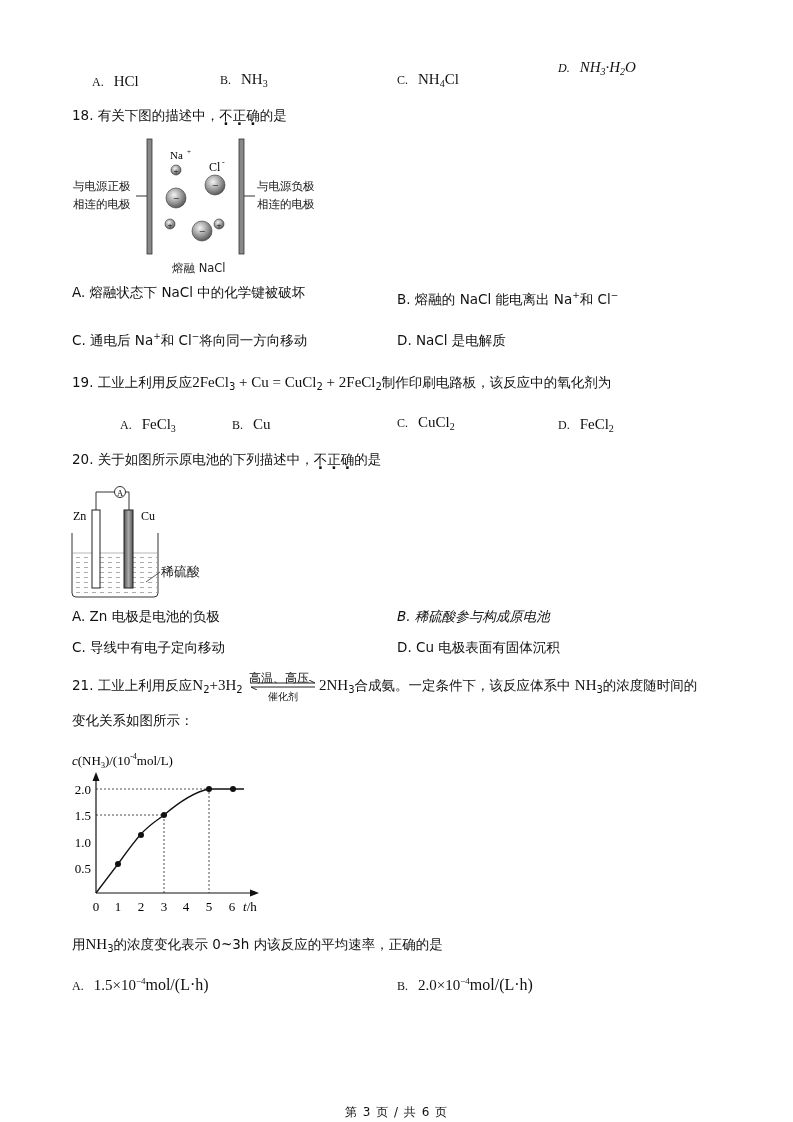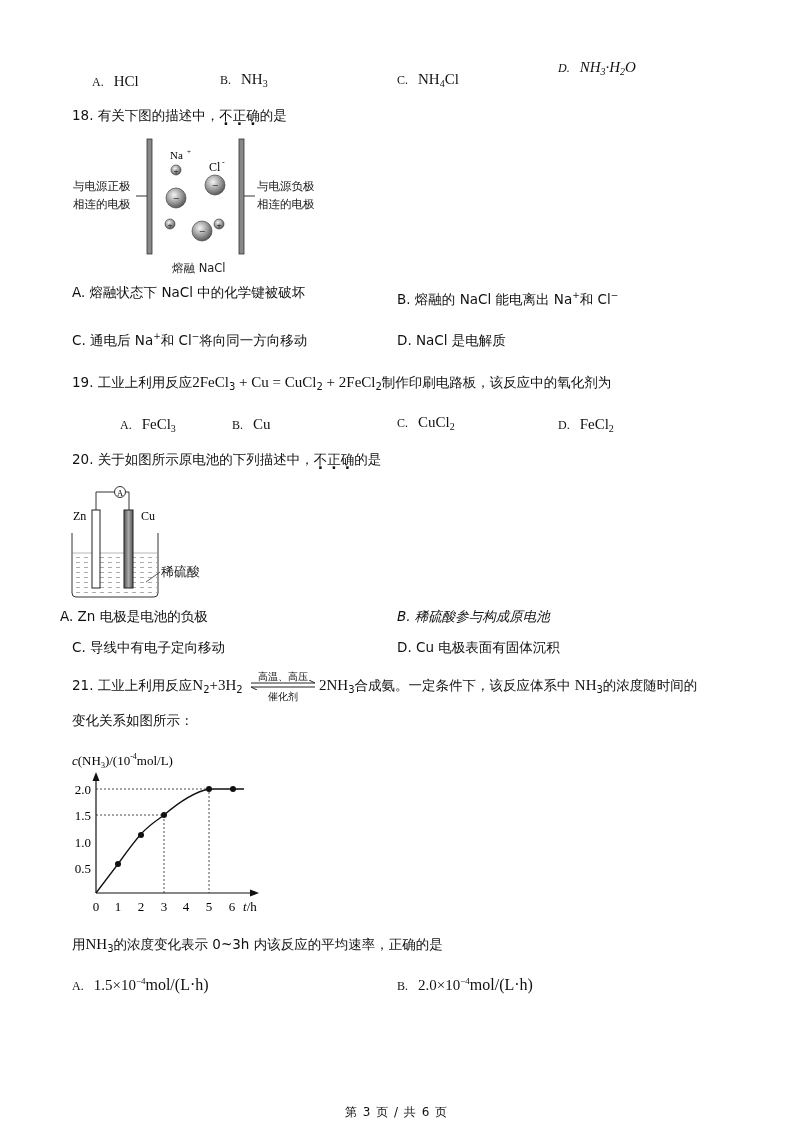--- a/index.html
+++ b/index.html
@@ -148,38 +148,38 @@
   <line x1="12" y1="78" x2="98" y2="78" stroke="#888" stroke-width="0.6"></line>
 
   <rect x="32" y="35" width="8" height="78" fill="#fff" stroke="#222" stroke-width="1"></rect>
   <rect x="64" y="35" width="9" height="78" fill="url(#cuGrad)" stroke="#222" stroke-width="1"></rect>
   <text x="13" y="45" font-size="12">Zn</text>
   <text x="81" y="45" font-size="12">Cu</text>
   <line x1="86" y1="107" x2="100" y2="97" stroke="#333" stroke-width="0.8"></line>
   <text class="cn-t" x="101" y="101" font-size="13" fill="#222">稀硫酸</text>
 </svg>
 
-<div class="abs cn" style="left:60px;top:608px;">
+<div class="abs cn" style="left:72px;top:608px;">
   <span>A.</span> <span>Zn 电极是电池的负极</span>
 </div>
 <div class="abs cn" style="left:397px;top:608px;font-style:italic;">
   <span>B.</span> <span>稀硫酸参与构成原电池</span>
 </div>
 <div class="abs cn" style="left:72px;top:639px;">
   <span>C.</span> <span>导线中有电子定向移动</span>
 </div>
 <div class="abs cn" style="left:397px;top:639px;">
   <span>D.</span> <span>Cu 电极表面有固体沉积</span>
 </div>
 
 <div class="abs cn" style="left:72px;top:677px;">
   <span>21.</span>
   <span>工业上利用反应</span><span class="chem">N</span><sub>2</sub><span class="chem">+3H</span><sub>2</sub>
   <span style="display:inline-block;position:relative;width:68px;height:18px;vertical-align:middle;margin:0 2px;">
-    <span style="position:absolute;left:0;right:0;top:-7px;text-align:center;font-size:10px;">高温、高压</span>
+    <span style="position:absolute;left:0;right:0;top:-7px;font-size:12px;">高温、高压</span>
     <svg style="position:absolute;left:0;top:3px;" width="68" height="10" viewBox="0 0 68 10">
       <line x1="2" y1="3" x2="66" y2="3" stroke="#222" stroke-width="1"></line>
       <polyline points="60,0 66,3" fill="none" stroke="#222" stroke-width="1"></polyline>
       <line x1="2" y1="7" x2="66" y2="7" stroke="#222" stroke-width="1"></line>
       <polyline points="2,7 8,10" fill="none" stroke="#222" stroke-width="1"></polyline>
     </svg>
     <span style="position:absolute;left:0;right:0;top:13px;text-align:center;font-size:10px;">催化剂</span>
   </span><span class="chem">2NH</span><sub>3</sub><span>合成氨。一定条件下，该反应体系中</span>
   <span class="chem">NH</span><sub>3</sub><span>的浓度随时间的</span>
 </div>

